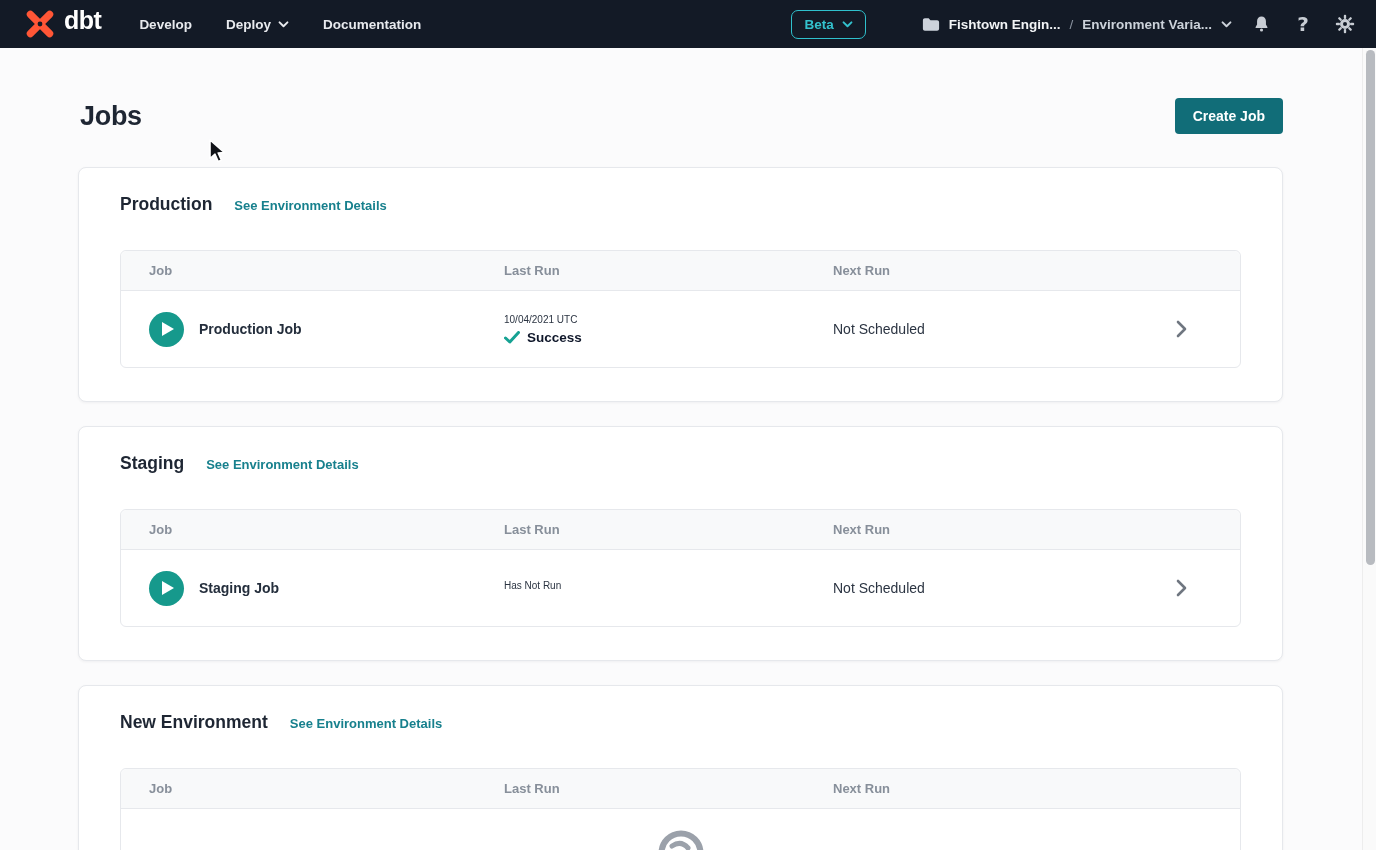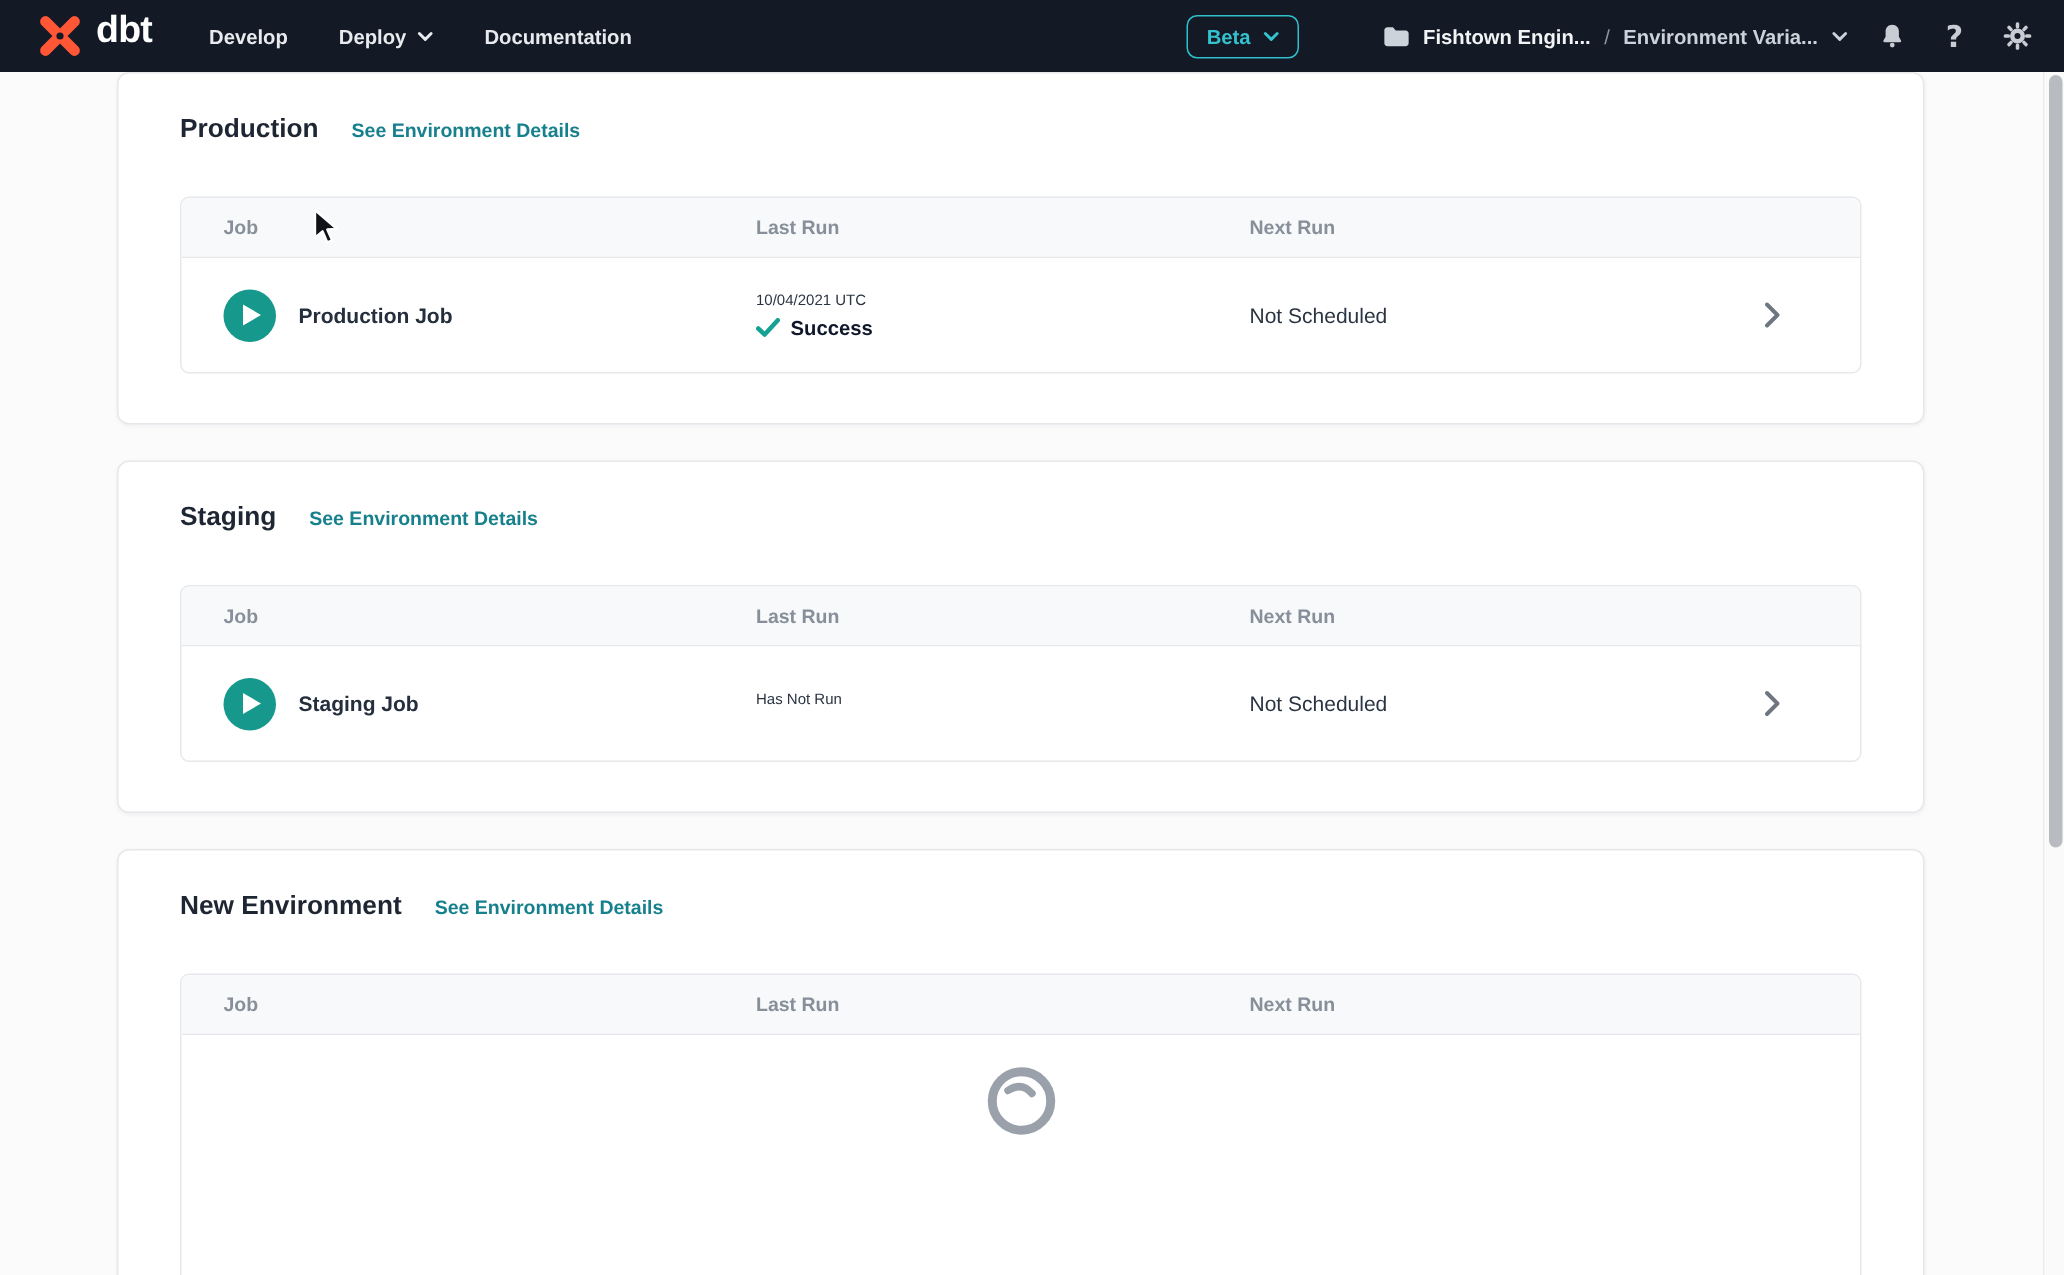--- a/index.html
+++ b/index.html
@@ -170,20 +170,24 @@
           </g>
           <circle cx="12" cy="12" r="2.4" fill="#131a26"></circle>
         </g>
       </svg>
     </span>
   </div>
 </header>
 
 <main class="main">
 
+  <div class="page-head">
+    <h1 class="page-title">Jobs</h1>
+    <button class="create-btn">Create Job</button>
+  </div>
 
   <section class="card">
     <div class="card-head">
       <span class="env-name">Production</span>
       <span class="env-link">See Environment Details</span>
     </div>
     <div class="jobs-table">
       <div class="t-head">
         <span class="t-cell">Job</span>
         <span class="t-cell">Last Run</span>

